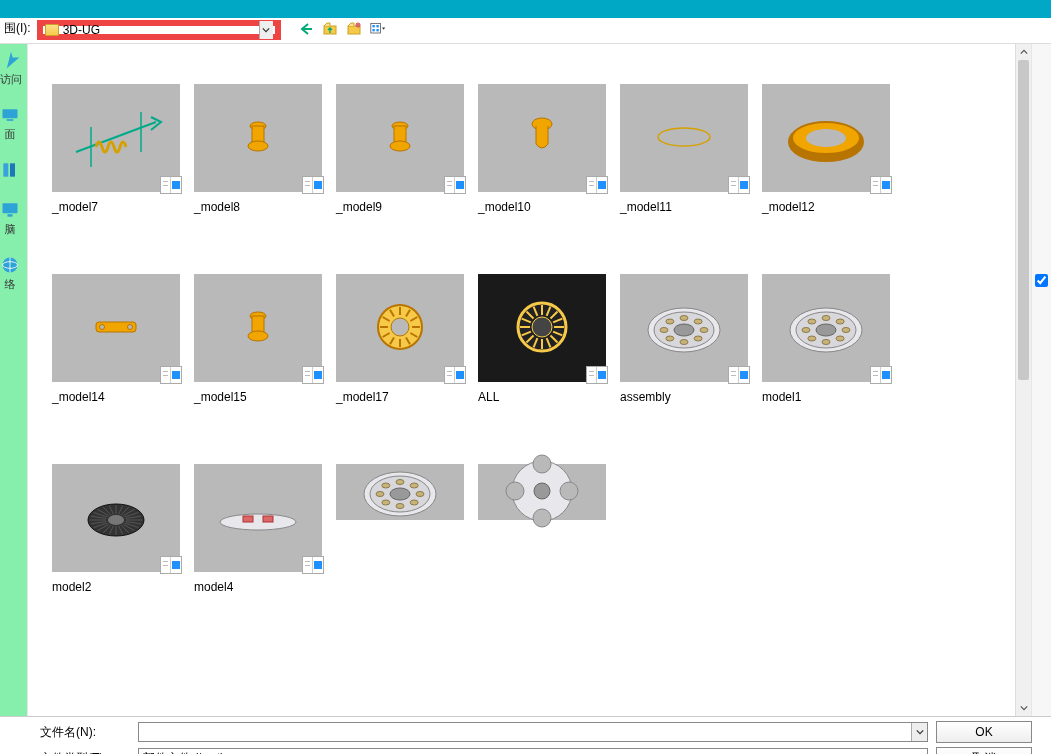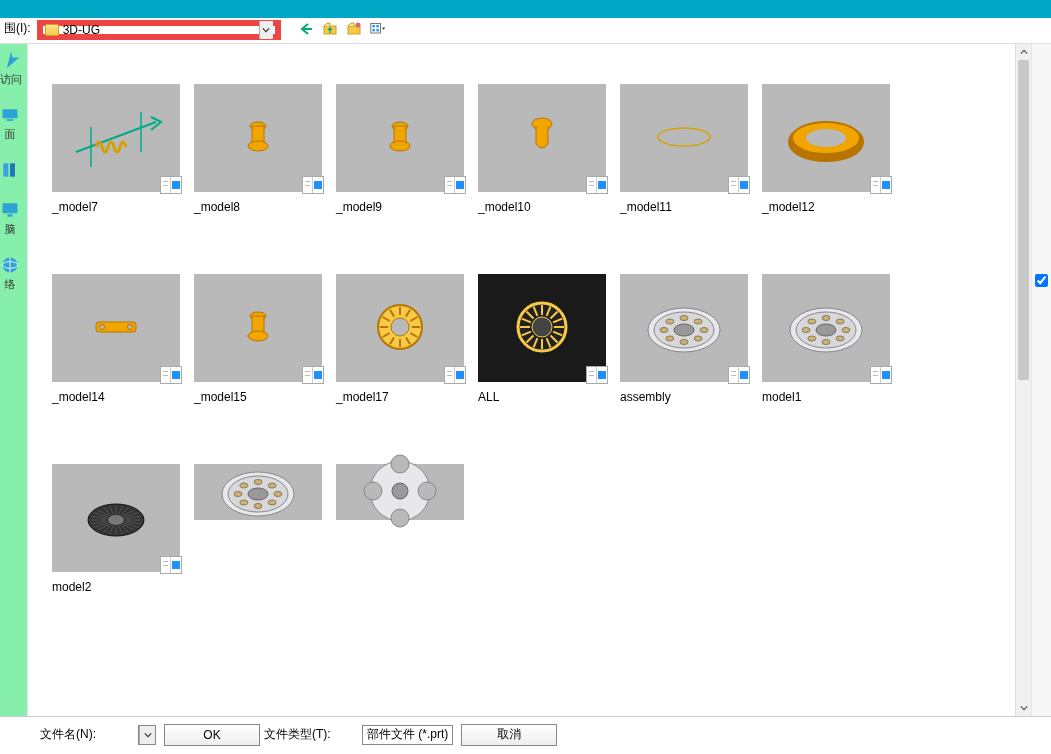--- a/index.html
+++ b/index.html
@@ -143,20 +143,21 @@
   .badge .r .sq { width:8px; height:8px; background:#1e90ff; }
   .fname { font-size: 12px; text-align:center; }
 
   
   .part svg { width: 100px; height: 90px; }
 
   .footer {
     height: 32px;
     border-top: 1px solid #ccc;
     display: flex;
+    flex-direction: column;
     padding: 4px 8px 0 40px;
     gap: 4px;
   }
   .frow { display:flex; align-items:center; gap: 8px; }
   .frow .flabel { width: 90px; }
   .frow .finput {
     flex: 1;
     height: 20px;
     border: 1px solid #888;
     background: #fff;
@@ -540,20 +541,36 @@
               <div class="badge">
                 <div class="l"></div>
                 <div class="r">
                   <div class="sq"></div>
                 </div>
               </div>
             </div>
             <div class="fname">model2</div>
           </div>
           <div class="cell">
+            <div class="thumb-box">
+              <div class="part"><svg viewBox="0 0 100 90">
+                  <ellipse cx="50" cy="50" rx="38" ry="8" fill="#e8e8ec" stroke="#888"></ellipse>
+                  <rect x="35" y="44" width="10" height="6" fill="#d66" stroke="#a33"></rect>
+                  <rect x="55" y="44" width="10" height="6" fill="#d66" stroke="#a33"></rect>
+                </svg></div>
+              <div class="badge">
+                <div class="l"></div>
+                <div class="r">
+                  <div class="sq"></div>
+                </div>
+              </div>
+            </div>
+            <div class="fname">model4</div>
+          </div>
+          <div class="cell">
             <div class="thumb-box" style="height: 56px;">
               <div class="part"><svg viewBox="0 0 100 90">
                   <ellipse cx="50" cy="48" rx="36" ry="22" fill="#e8e8ec" stroke="#888"></ellipse>
                   <ellipse cx="50" cy="48" rx="30" ry="18" fill="#d8d8dc" stroke="#888"></ellipse>
                   <ellipse cx="50" cy="48" rx="10" ry="6" fill="#999" stroke="#666"></ellipse>
                   <g fill="#c9b37a" stroke="#8a7a4a">
                     <ellipse cx="70" cy="48" rx="4" ry="2.5"></ellipse>
                     <ellipse cx="64.14213562373095" cy="56.48528137423857" rx="4" ry="2.5"></ellipse>
                     <ellipse cx="50" cy="60" rx="4" ry="2.5"></ellipse>
                     <ellipse cx="35.85786437626905" cy="56.48528137423857" rx="4" ry="2.5"></ellipse>

